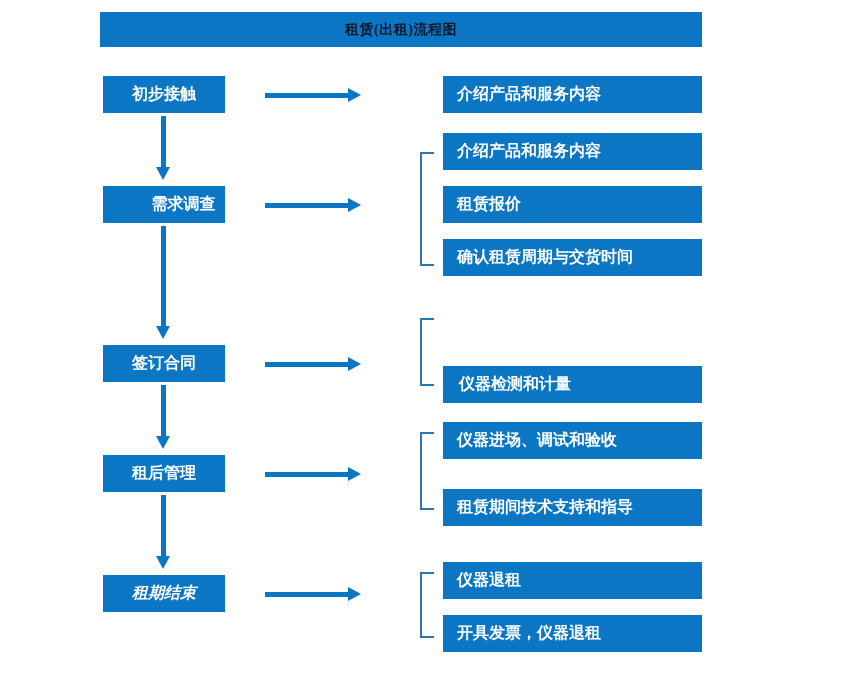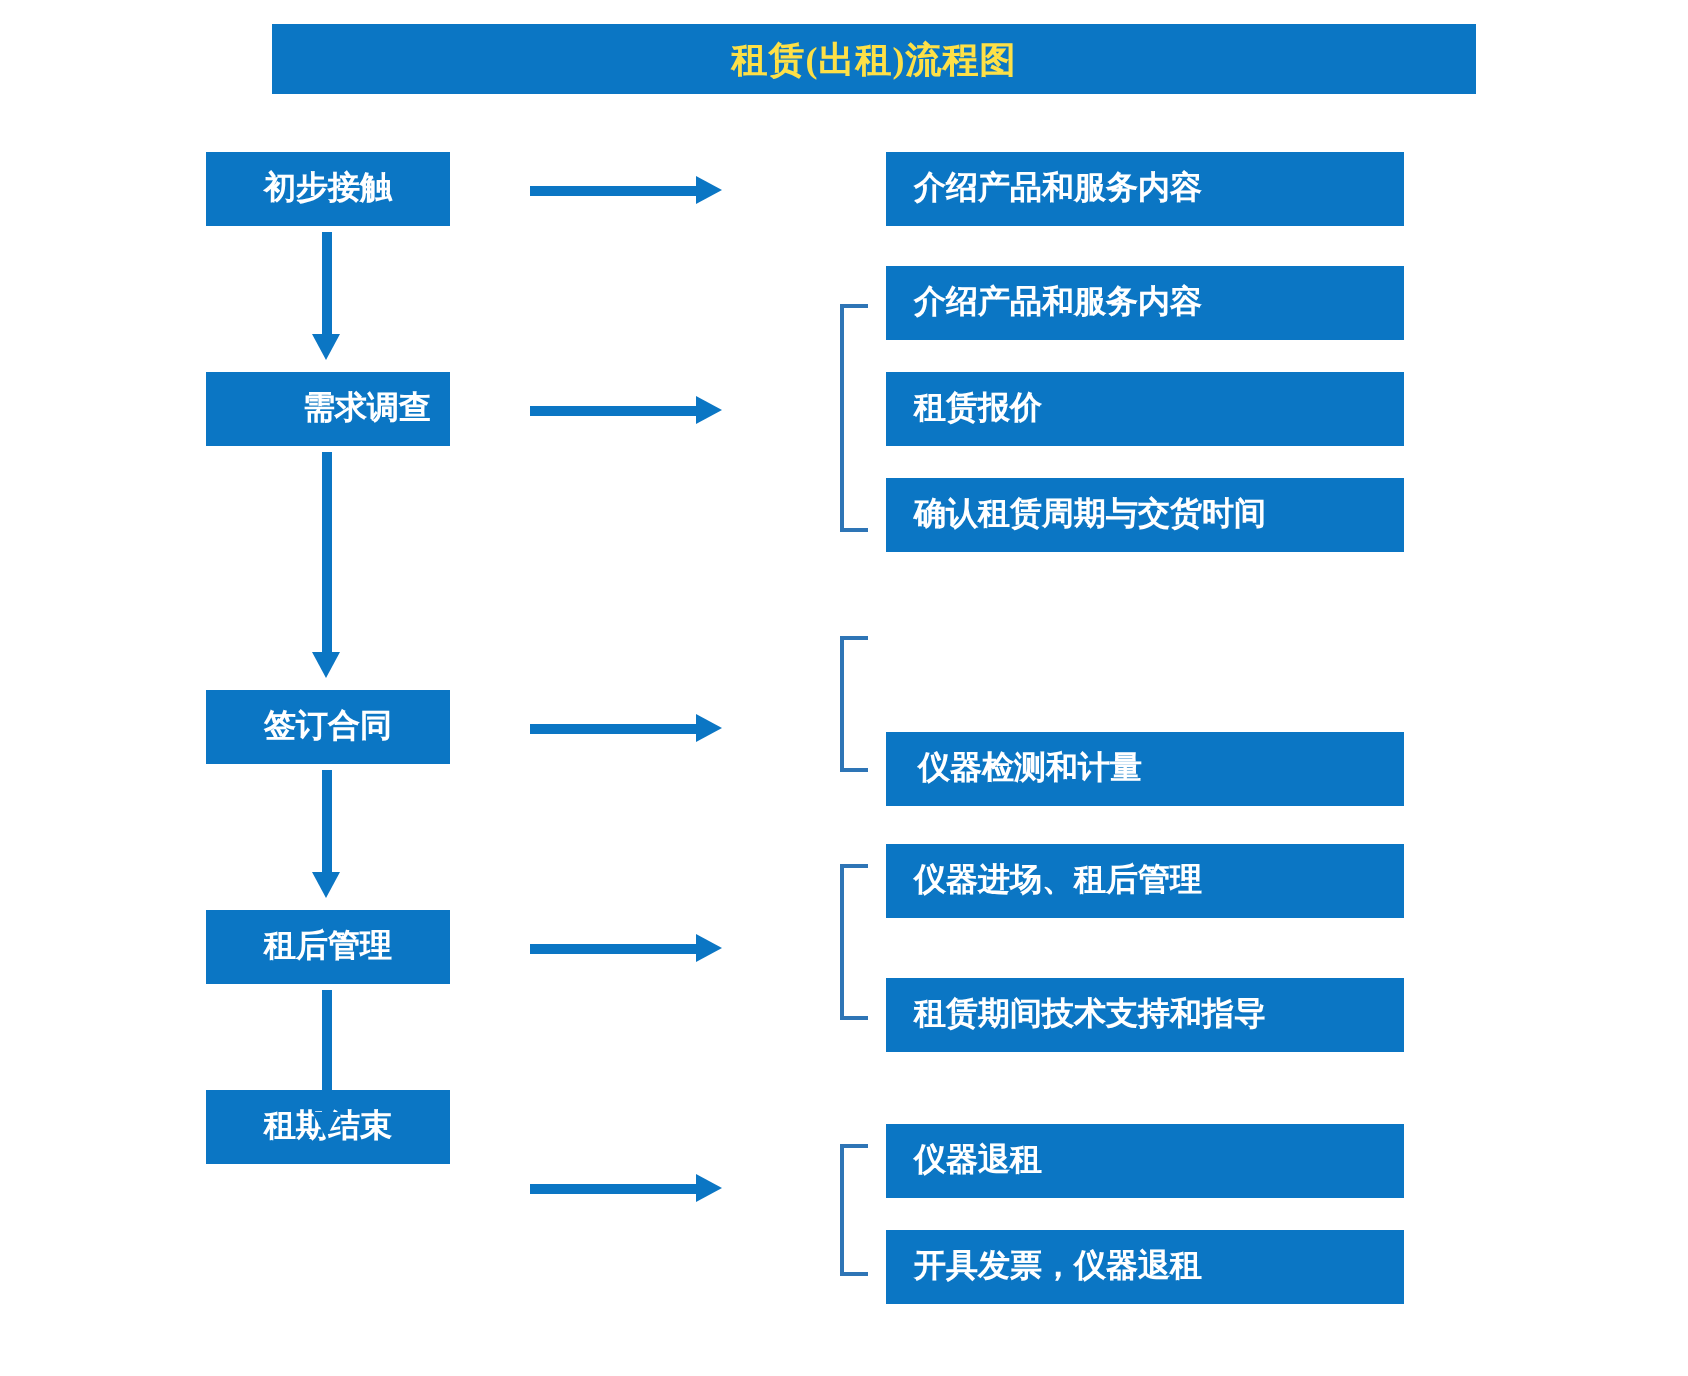--- a/index.html
+++ b/index.html
@@ -20,28 +20,27 @@
   }
 
   
   .banner {
     position: absolute;
     left: 100px;
     top: 12px;
     width: 602px;
     height: 35px;
     background: #0b76c4;
-    color: #fde047;
-    font-size: 18px;
+    color: #0f172a;
+    font-size: 14px;
     font-weight: bold;
     display: flex;
     align-items: center;
     justify-content: center;
     letter-spacing: 0.5px;
-    margin-left: 36px;
   }
 
   
   .box {
     position: absolute;
     background: #0b76c4;
     color: #ffffff;
     font-weight: bold;
     display: flex;
     align-items: center;
@@ -127,21 +126,21 @@
 <body>
 
 <div id="canvas">
 
   <div class="banner">租赁(出租)流程图</div>
 
   <div class="box box-left" style="top:76px;">初步接触</div>
   <div class="box box-left" style="top:186px;padding-left:39px;">需求调查</div>
   <div class="box box-left" style="top:345px;">签订合同</div>
   <div class="box box-left" style="top:455px;">租后管理</div>
-  <div class="box box-left" style="top:545px;">租期结束</div>
+  <div class="box box-left" style="top:575px;font-style:italic;">租期结束</div>
 
   <div class="arrow-v" style="top:116px; height:64px;">
     <div class="shaft" style="height:51px;"></div>
     <div class="head"></div>
   </div>
   <div class="arrow-v" style="top:226px; height:113px;">
     <div class="shaft" style="height:100px;"></div>
     <div class="head"></div>
   </div>
   <div class="arrow-v" style="top:385px; height:64px;">
@@ -177,18 +176,18 @@
   <div class="bracket" style="top:152px; height:114px;"></div>
   <div class="bracket" style="top:318px; height:68px;"></div>
   <div class="bracket" style="top:432px; height:78px;"></div>
   <div class="bracket" style="top:572px; height:66px;"></div>
 
   <div class="box box-right" style="top:76px;">介绍产品和服务内容</div>
   <div class="box box-right" style="top:133px;">介绍产品和服务内容</div>
   <div class="box box-right" style="top:186px;">租赁报价</div>
   <div class="box box-right" style="top:239px;">确认租赁周期与交货时间</div>
   <div class="box box-right" style="top:366px;padding-left:16px;">仪器检测和计量</div>
-  <div class="box box-right" style="top:422px;">仪器进场、租后管理</div>
+  <div class="box box-right" style="top:422px;">仪器进场、调试和验收</div>
   <div class="box box-right" style="top:489px;">租赁期间技术支持和指导</div>
   <div class="box box-right" style="top:562px;">仪器退租</div>
   <div class="box box-right" style="top:615px;">开具发票，仪器退租</div>
 
 </div>
 
 </body></html>

